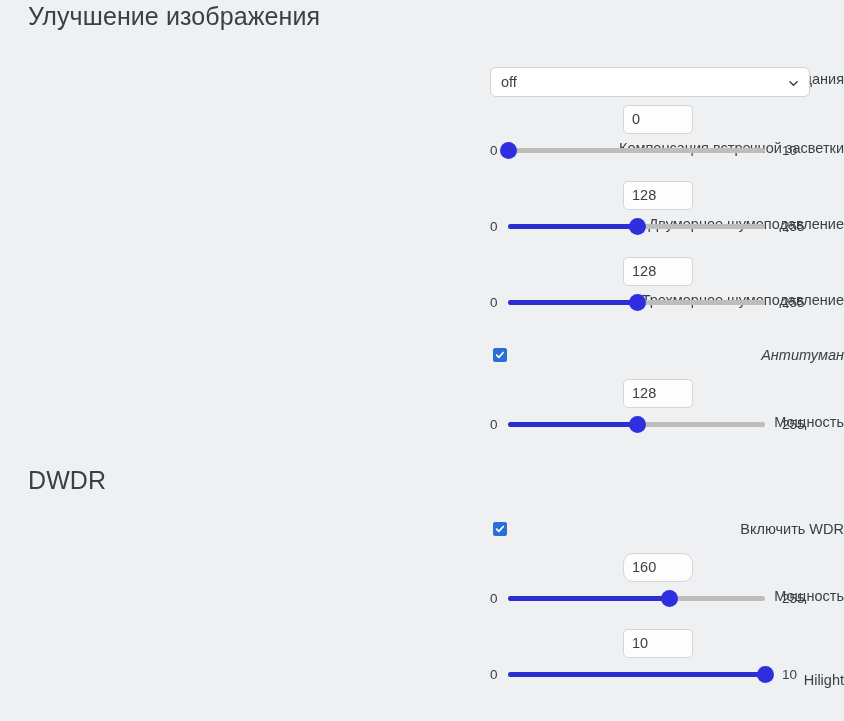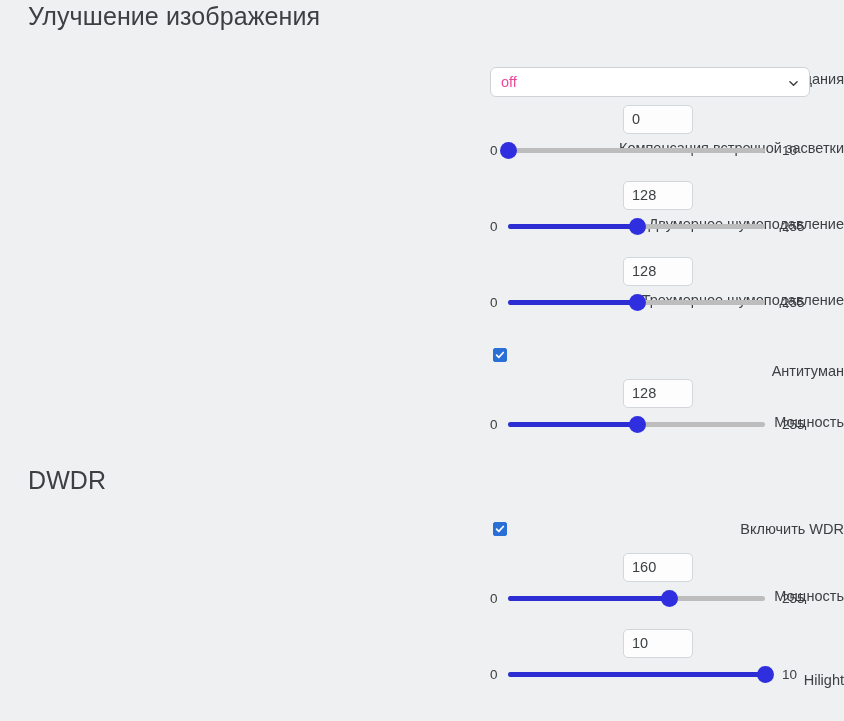--- a/index.html
+++ b/index.html
@@ -63,21 +63,21 @@
   }
   .select-box {
     box-sizing: border-box;
     width: 320px;
     height: 30px;
     background: #ffffff;
     border: 1px solid #cfd3d7;
     border-radius: 6px;
     font-family: "Liberation Sans", "DejaVu Sans", sans-serif;
     font-size: 14.5px;
-    color: #ec4899;
+    color: #404040;
     padding: 0 26px 0 10px;
     line-height: 28px;
     position: relative;
   }
   .select-chevron {
     position: absolute;
     right: 11px;
     top: 11px;
     width: 9px;
     height: 9px;
@@ -220,21 +220,21 @@
       <span class="slider-min">0</span>
       <div class="track">
         <div class="track-fill" style="width:50.2%;"></div>
         <div class="thumb" style="left:50.2%;"></div>
       </div>
       <span class="slider-max">255</span>
     </div>
   </div>
 
   <div class="row" style="top:348px;">
-    <div class="row-label" style="top:16px;">Антитуман</div>
+    <div class="row-label" style="top:0px;font-style:italic;">Антитуман</div>
     <div class="checkbox" style="top:0px;">
       <span>
         <svg width="10" height="10" viewBox="0 0 10 10">
           <path d="M1.6 5.2 L3.8 7.3 L8.3 2.5" fill="none" stroke="#ffffff" stroke-width="1.7" stroke-linecap="round" stroke-linejoin="round"></path>
         </svg>
       </span>
     </div>
   </div>
 
   <div class="row" style="top:415px;">
@@ -258,21 +258,21 @@
       <span>
         <svg width="10" height="10" viewBox="0 0 10 10">
           <path d="M1.6 5.2 L3.8 7.3 L8.3 2.5" fill="none" stroke="#ffffff" stroke-width="1.7" stroke-linecap="round" stroke-linejoin="round"></path>
         </svg>
       </span>
     </div>
   </div>
 
   <div class="row" style="top:589px;">
     <div class="row-label" style="top:0px;">Мощность</div>
-    <div class="value-box" style="top:-36px;">160</div>
+    <div class="value-box" style="top:-36px;border-radius:10px;">160</div>
     <div class="slider">
       <span class="slider-min">0</span>
       <div class="track">
         <div class="track-fill" style="width:62.7%;"></div>
         <div class="thumb" style="left:62.7%;"></div>
       </div>
       <span class="slider-max">255</span>
     </div>
   </div>
 

